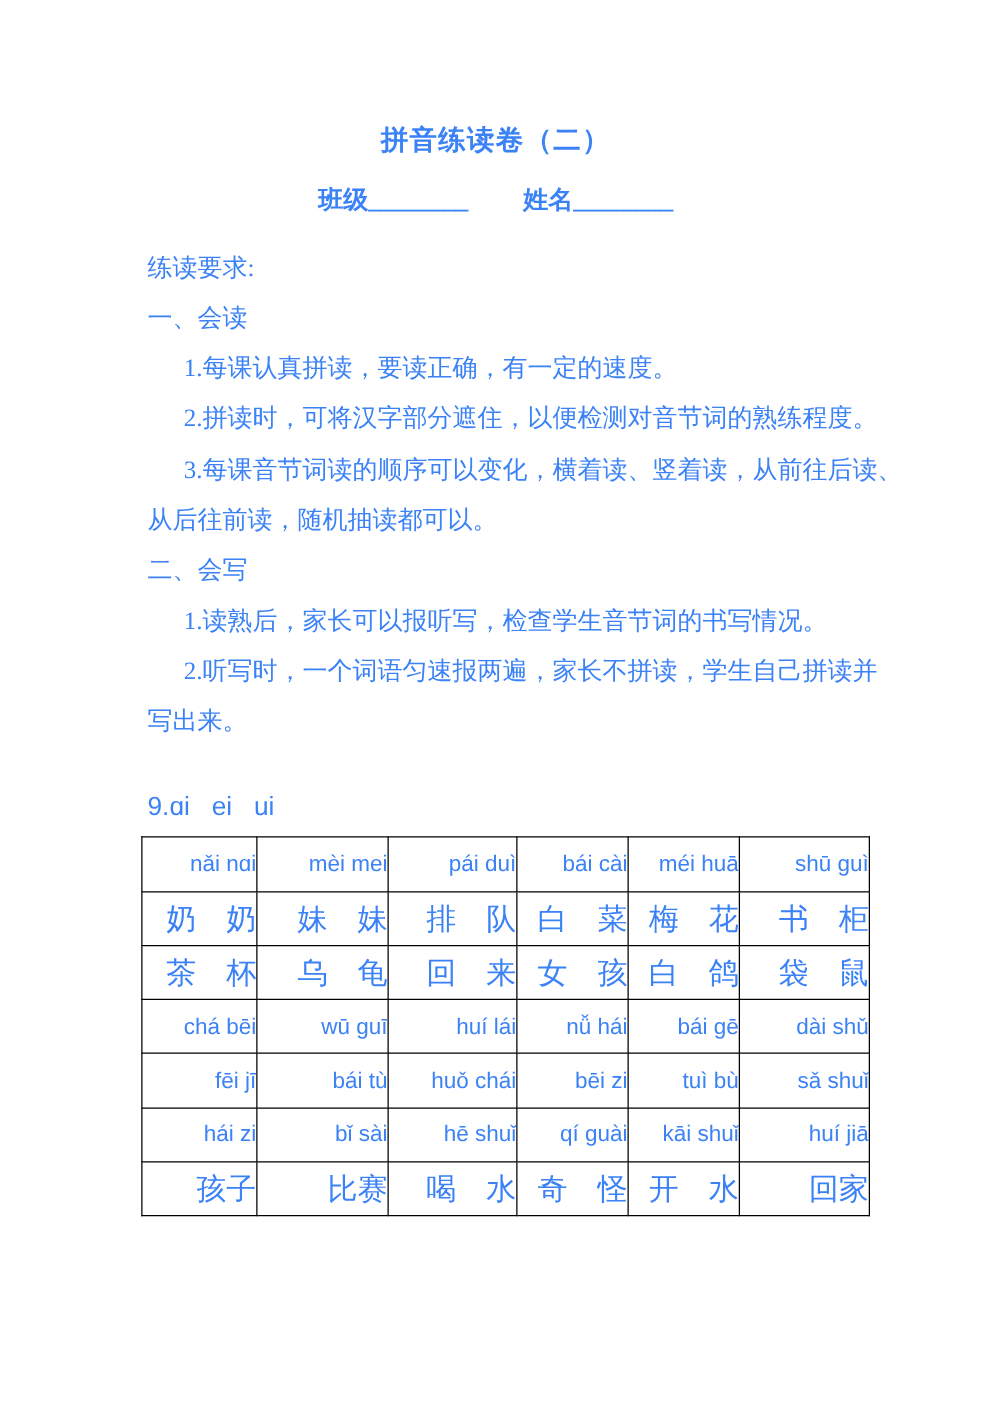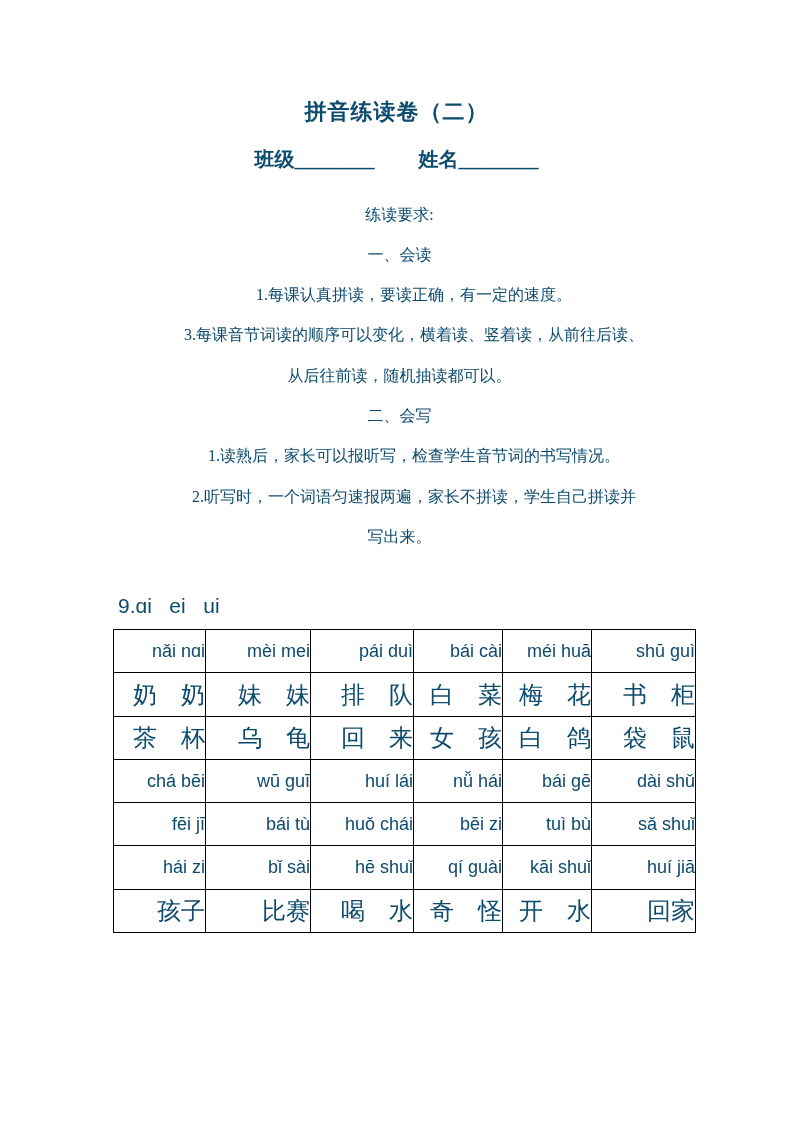--- a/index.html
+++ b/index.html
@@ -5,21 +5,21 @@
   html, body {
     margin: 0;
     padding: 0;
     background: #ffffff;
   }
   .page {
     position: relative;
     width: 793px;
     height: 1122px;
     background: #ffffff;
-    color: #0c4a6e;
+    color: #3b82f6;
     font-family: "Liberation Serif", serif;
     overflow: hidden;
     box-sizing: border-box;
     padding-top: 98px;
   }
   .doc-title {
     margin: 0;
     text-align: center;
     font-size: 22px;
     line-height: 1.25;
@@ -36,22 +36,21 @@
   .id-blank {
     font-weight: bold;
     letter-spacing: 0;
   }
   .id-gap {
     display: inline-block;
     width: 44px;
   }
   .instructions {
     margin: 22px 112px 0 118px;
-    font-size: 16px;
-    text-align: center;
+    font-size: 20px;
   }
   .ins-line {
     height: 40.3px;
     line-height: 40.3px;
     white-space: nowrap;
   }
   .ins-line.indented {
     padding-left: 29px;
   }
   .exercise-label {
@@ -91,20 +90,21 @@
 <div class="page">
 
   <h1 class="doc-title">拼音练读卷（二）</h1>
 
   <div class="id-line"><span>班级</span><span class="id-blank">________</span><span class="id-gap"></span><span>姓名</span><span class="id-blank">________</span></div>
 
   <div class="instructions" id="instructions">
       <div class="ins-line">练读要求:</div>
       <div class="ins-line">一、会读</div>
       <div class="ins-line indented">1.每课认真拼读，要读正确，有一定的速度。</div>
+      <div class="ins-line indented">2.拼读时，可将汉字部分遮住，以便检测对音节词的熟练程度。</div>
       <div class="ins-line indented">3.每课音节词读的顺序可以变化，横着读、竖着读，从前往后读、</div>
       <div class="ins-line">从后往前读，随机抽读都可以。</div>
       <div class="ins-line">二、会写</div>
       <div class="ins-line indented">1.读熟后，家长可以报听写，检查学生音节词的书写情况。</div>
       <div class="ins-line indented">2.听写时，一个词语匀速报两遍，家长不拼读，学生自己拼读并</div>
       <div class="ins-line">写出来。</div>
     </div>
 
   <div class="exercise-label">9.ɑi   ei   ui</div>
 

